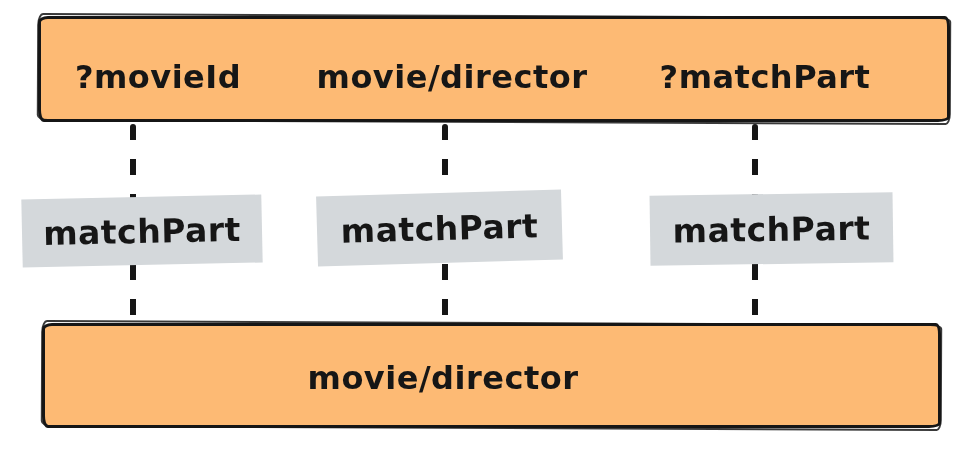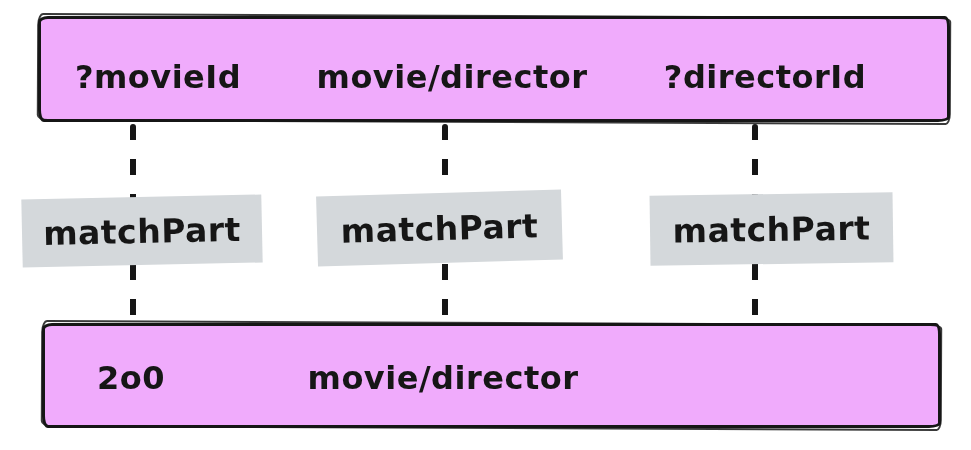--- a/index.html
+++ b/index.html
@@ -12,21 +12,21 @@
     width: 971px;
     height: 450px;
     background: #ffffff;
     overflow: hidden;
     font-family: "DejaVu Sans", sans-serif;
     color: #161616;
   }
   
   .sketch-box {
     position: absolute;
-    background: #f0abfc;
+    background: #fdba74;
     border: 3px solid #161616;
     border-radius: 10px 5px 12px 6px / 6px 11px 5px 12px;
     z-index: 2;
   }
   .sketch-box::before {
     content: "";
     position: absolute;
     inset: -4px;
     border: 2px solid #161616;
     border-radius: 6px 12px 5px 11px / 12px 5px 11px 6px;
@@ -69,29 +69,28 @@
   }
 </style>
 </head>
 <body>
 
 <div class="canvas">
 
   <div class="sketch-box" style="left:38px; top:16px; width:906px; height:100px;">
     <span class="row-label" style="left:117px; top:58px;">?movieId</span>
     <span class="row-label" style="left:411px; top:58px;">movie/director</span>
-    <span class="row-label" style="left:724px; top:58px;">?directorId</span>
+    <span class="row-label" style="left:724px; top:58px;">?matchPart</span>
   </div>
 
   <div class="dash-line" style="left:130px;"></div>
   <div class="dash-line" style="left:442px;"></div>
   <div class="dash-line" style="left:752px;"></div>
 
   <div class="match-label" style="left:22px; top:197px; width:240px; height:68px; transform:rotate(-1.2deg);">matchPart</div>
   <div class="match-label" style="left:317px; top:193px; width:245px; height:70px; transform:rotate(-1.6deg);">matchPart</div>
   <div class="match-label" style="left:650px; top:194px; width:243px; height:70px; transform:rotate(-0.8deg);">matchPart</div>
 
   <div class="sketch-box" style="left:42px; top:323px; width:893px; height:99px;">
-    <span class="row-label" style="left:86px; top:52px;">2o0</span>
     <span class="row-label" style="left:398px; top:52px;">movie/director</span>
   </div>
 
 </div>
 
 </body></html>

